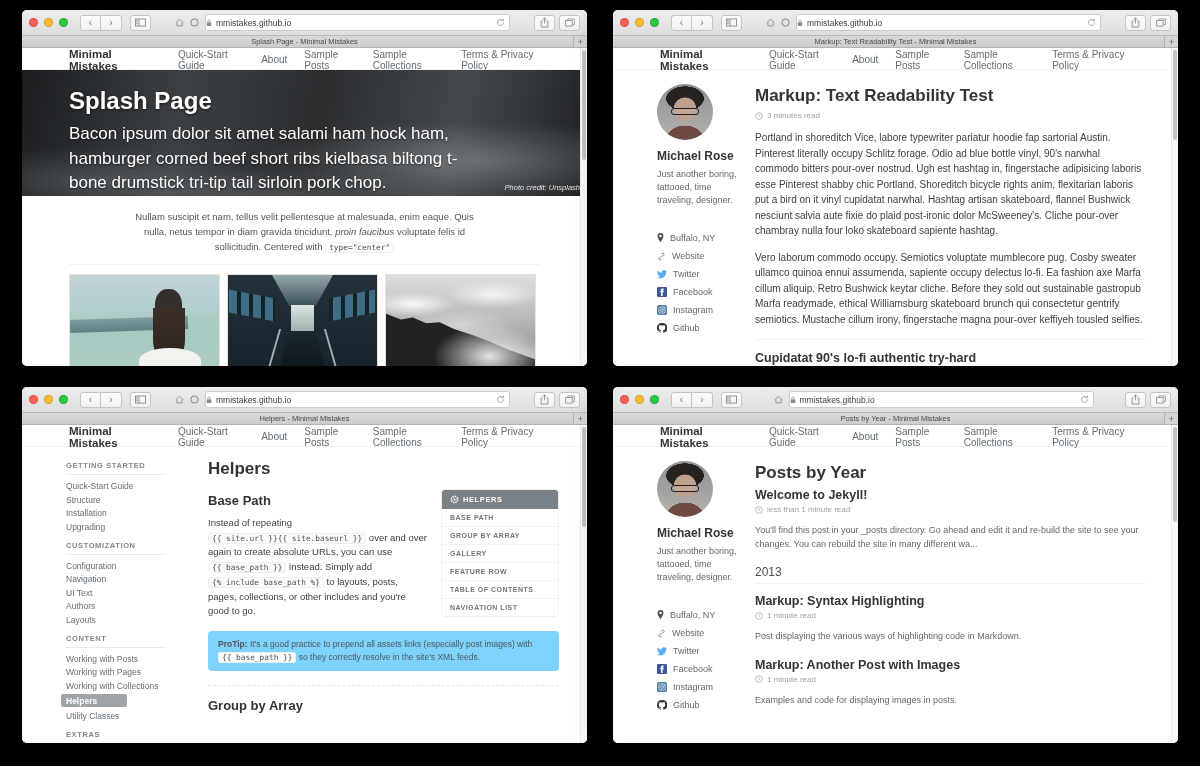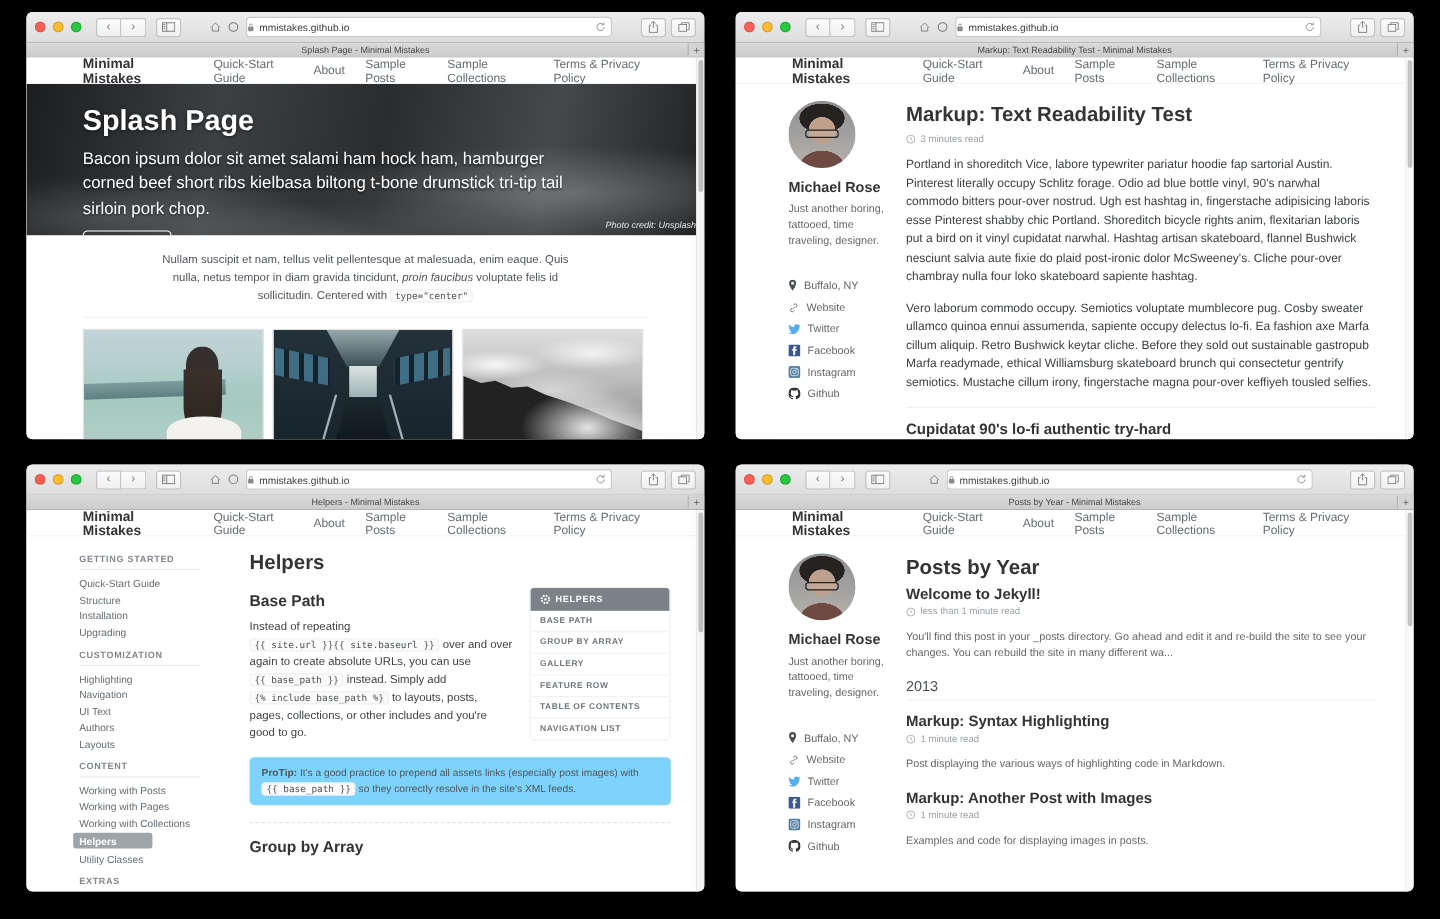--- a/index.html
+++ b/index.html
@@ -48,21 +48,21 @@
   .mast-link { font-size:10px; color:#646d73; margin-right:17px; text-decoration:none; cursor:pointer; }
 
   
   .hero { position:relative; height:126px; padding:13px 47px; color:#fff; overflow:hidden;
     background:
       radial-gradient(ellipse 55% 45% at 80% 72%, rgba(200,205,207,.32), transparent 70%),
       radial-gradient(ellipse 45% 38% at 12% 88%, rgba(175,180,182,.24), transparent 70%),
       radial-gradient(ellipse 42% 32% at 46% 100%, rgba(160,165,167,.26), transparent 70%),
       linear-gradient(100deg,#1b1d1f 0%,#3d4043 28%,#2a2c2e 52%,#46494c 76%,#1e2022 100%); }
   .hero-title { font-size:24px; font-weight:bold; margin:4px 0 7px; text-shadow:0 1px 3px rgba(0,0,0,.6); }
-  .hero-excerpt { font-size:14px; line-height:1.45; max-width:410px; text-shadow:0 1px 2px rgba(0,0,0,.6); }
+  .hero-excerpt { font-size:17px; line-height:1.45; max-width:410px; text-shadow:0 1px 2px rgba(0,0,0,.6); }
   .hero-btn { display:inline-block; margin-top:9px; padding:5px 12px; border:1px solid #fff; border-radius:4px;
               font-size:10px; font-weight:bold; color:#fff; cursor:pointer; background:rgba(0,0,0,.12); }
   .photo-credit { position:absolute; right:7px; bottom:4px; font-size:7.5px; font-style:italic; color:#e4e4e4; }
 
   .intro { text-align:center; font-size:9.5px; color:#50555a; width:64%; margin:13px auto 9px; line-height:1.6; }
   .code-chip { font-family:"DejaVu Sans Mono", monospace; font-size:7.8px; background:#fbfbfb; border:1px solid #efefef;
                border-radius:3px; padding:0 3px; color:#4d5357; white-space:nowrap; }
   .divider { border:none; border-top:1px solid #f2f2f2; margin:0 47px 9px 47px; }
 
   .features { display:flex; gap:7px; padding:0 47px; }
@@ -482,21 +482,21 @@
       <div class="doc-nav">
         <div class="nav-sec">
           <div class="nav-sec-title">Getting Started</div>
           <div class="nav-item">Quick-Start Guide</div>
           <div class="nav-item">Structure</div>
           <div class="nav-item">Installation</div>
           <div class="nav-item">Upgrading</div>
         </div>
         <div class="nav-sec">
           <div class="nav-sec-title">Customization</div>
-          <div class="nav-item">Highlighting</div>
+          <div class="nav-item">Configuration</div>
           <div class="nav-item">Navigation</div>
           <div class="nav-item">UI Text</div>
           <div class="nav-item">Authors</div>
           <div class="nav-item">Layouts</div>
         </div>
         <div class="nav-sec">
           <div class="nav-sec-title">Content</div>
           <div class="nav-item">Working with Posts</div>
           <div class="nav-item">Working with Pages</div>
           <div class="nav-item">Working with Collections</div>

